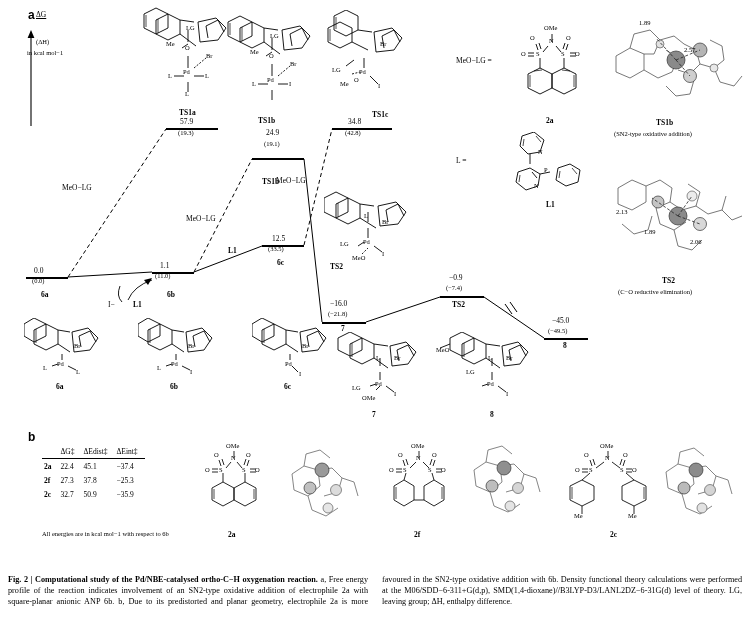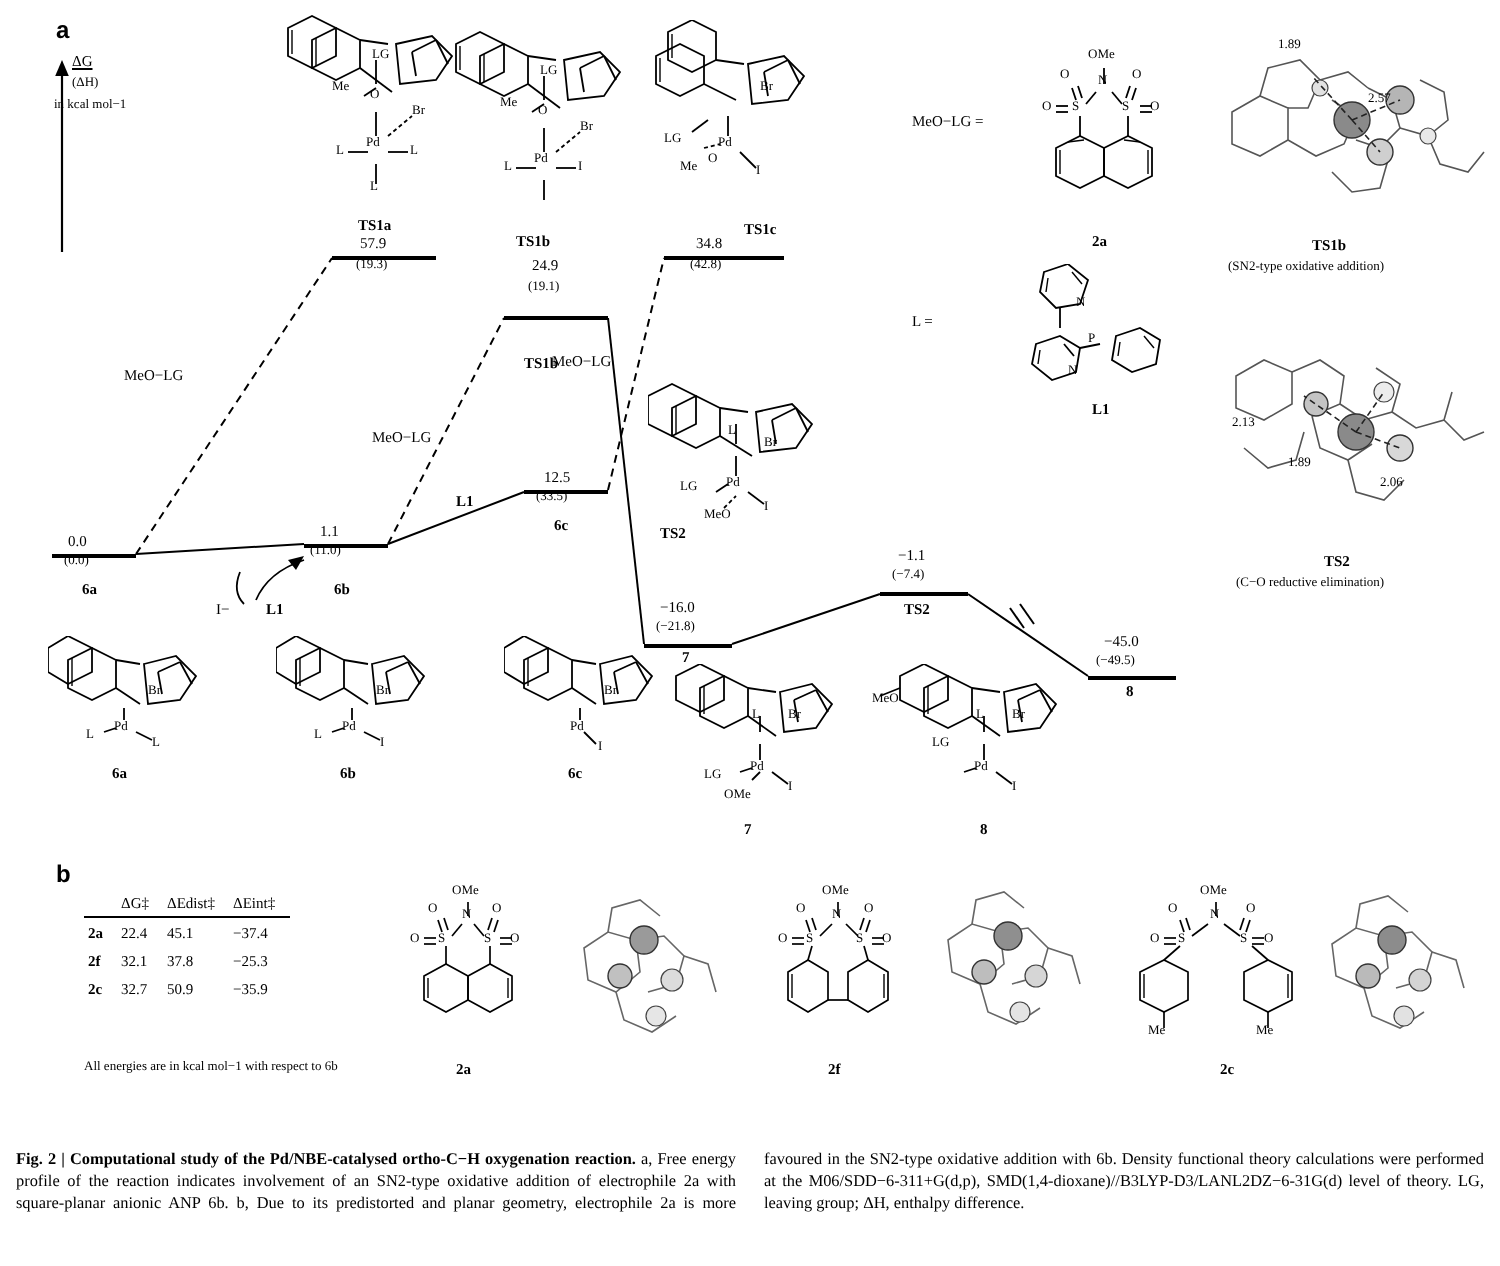--- a/index.html
+++ b/index.html
@@ -33,21 +33,21 @@
 <div class="fig">
 
   <div class="abs panel-letter" style="left:28px;top:8px;">a</div>
 
   <div class="abs">
     <svg width="20" height="100" style="position:absolute;left:24px;top:28px;">
       <line x1="7" y1="98" x2="7" y2="8" stroke="#000" stroke-width="1.1"></line>
       <polygon points="7,2 3.6,10 10.4,10" fill="#000"></polygon>
     </svg>
   </div>
-  <div class="abs lbl" style="left:36px;top:26px;text-decoration:underline;">ΔG</div>
+  <div class="abs lbl" style="left:36px;top:10px;text-decoration:underline;">ΔG</div>
   <div class="abs lbl-s" style="left:36px;top:38px;">(ΔH)</div>
   <div class="abs lbl-s" style="left:27px;top:49px;">in kcal mol−1</div>
 
   <div class="abs struct" style="left:138px;top:6px;">
     <svg width="110" height="100" viewBox="0 0 110 100">
 
       <polygon points="18,14 30,8 42,14 42,28 30,34 18,28" fill="none" stroke="#000" stroke-width="0.9"></polygon>
       <polygon points="6,8 18,2 30,8 30,22 18,28 6,22" fill="none" stroke="#000" stroke-width="0.9"></polygon>
       <line x1="20" y1="13" x2="20" y2="27" stroke="#000" stroke-width="0.7"></line>
       <line x1="8" y1="9" x2="8" y2="21" stroke="#000" stroke-width="0.7"></line>
@@ -249,21 +249,21 @@
   <div class="abs lbl" style="left:272px;top:234px;">12.5</div>
   <div class="abs lbl-s" style="left:268px;top:245px;">(33.5)</div>
   <div class="abs lbl-b" style="left:277px;top:258px;">6c</div>
 
   <div class="level" style="left:322px;top:322px;width:44px;"></div>
   <div class="abs lbl" style="left:330px;top:299px;">−16.0</div>
   <div class="abs lbl-s" style="left:328px;top:310px;">(−21.8)</div>
   <div class="abs lbl-b" style="left:341px;top:324px;">7</div>
 
   <div class="level" style="left:440px;top:296px;width:44px;"></div>
-  <div class="abs lbl" style="left:449px;top:273px;">−1.1</div>
+  <div class="abs lbl" style="left:449px;top:273px;">−0.9</div>
   <div class="abs lbl-s" style="left:446px;top:284px;">(−7.4)</div>
   <div class="abs lbl-b" style="left:452px;top:300px;">TS2</div>
 
   <div class="level" style="left:544px;top:338px;width:44px;"></div>
   <div class="abs lbl" style="left:552px;top:316px;">−45.0</div>
   <div class="abs lbl-s" style="left:548px;top:327px;">(−49.5)</div>
   <div class="abs lbl-b" style="left:563px;top:341px;">8</div>
 
   <svg class="abs" style="left:0;top:0;" width="750" height="400">
 
@@ -482,21 +482,21 @@
       </thead>
       <tbody>
         <tr>
           <td class="rowlab">2a</td>
           <td>22.4</td>
           <td>45.1</td>
           <td>−37.4</td>
         </tr>
         <tr>
           <td class="rowlab">2f</td>
-          <td>32.1</td>
+          <td>27.3</td>
           <td>37.8</td>
           <td>−25.3</td>
         </tr>
         <tr>
           <td class="rowlab">2c</td>
           <td>32.7</td>
           <td>50.9</td>
           <td>−35.9</td>
         </tr>
       </tbody>

